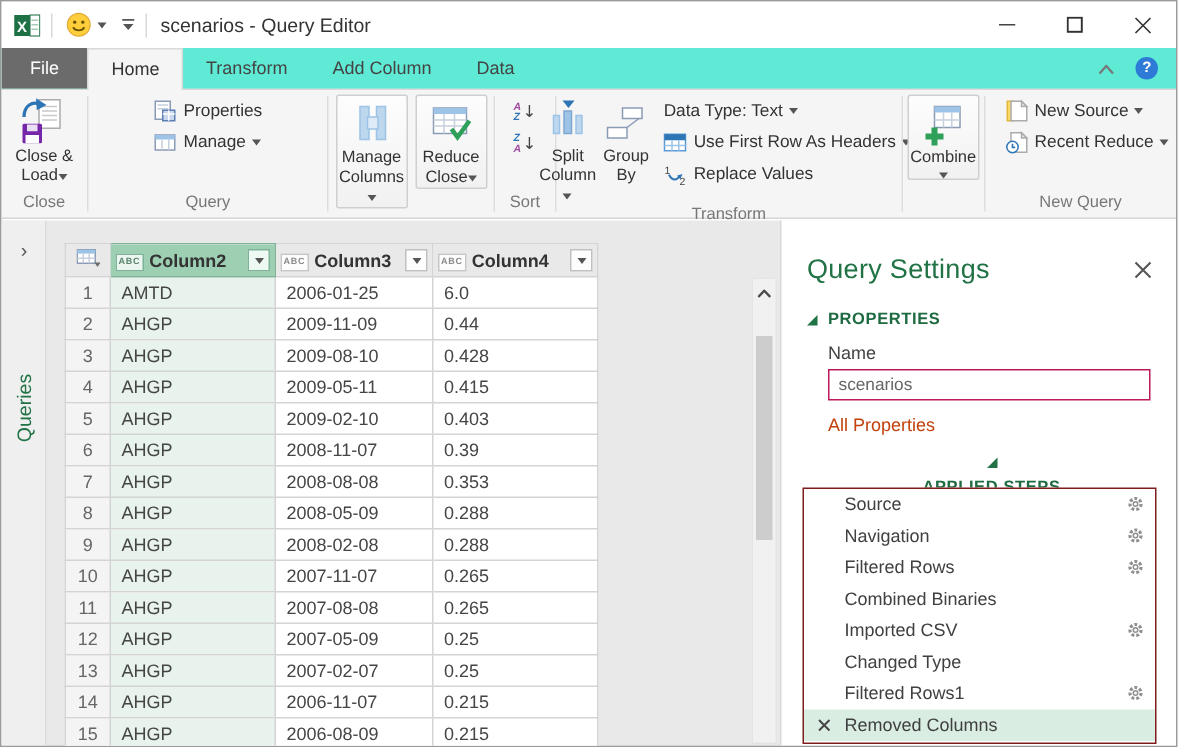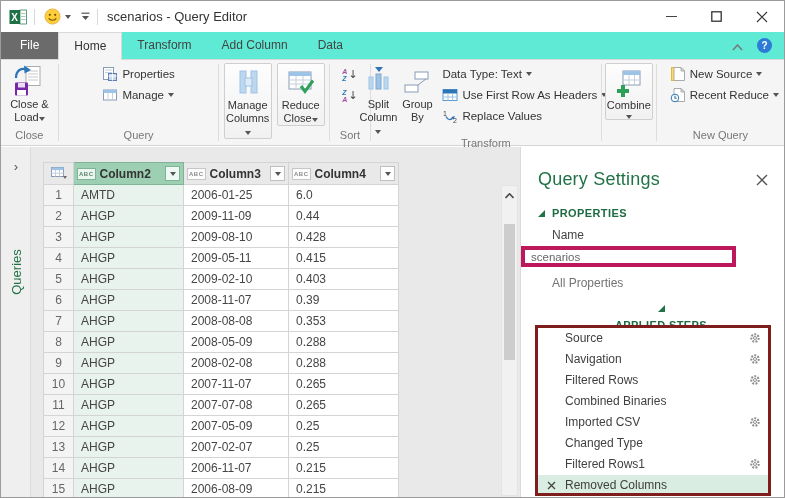--- a/index.html
+++ b/index.html
@@ -55,21 +55,21 @@
   .queries-pane { position:absolute; left:0; top:0; bottom:0; width:30px; background:#EFEFEF; border-right:1px solid #DBDBDB; }
   .q-expand { position:absolute; top:12px; left:0; width:30px; text-align:center; font-size:13px; color:#555; }
   .q-vlabel { position:absolute; top:125px; left:15px; transform:translate(-50%,-50%) rotate(-90deg);
               white-space:nowrap; color:#217346; font-size:13px; }
   
   .grid-area { position:absolute; left:42px; top:15px; }
   table.grid { border-collapse:collapse; table-layout:fixed; background:#FFF; }
   table.grid th, table.grid td { border:1px solid #D4D4D4; overflow:hidden; white-space:nowrap; }
   th.corner { width:30px; height:22px; background:#E9E9E9; border-color:#C6C6C6; position:relative; }
   th.colh { height:22px; background:#E9E9E9; border-color:#C6C6C6; text-align:left; position:relative; }
-  th.colh .hwrap { display:flex; align-items:center; padding:0 3px; }
+  th.colh .hwrap { display:flex; align-items:flex-end; padding:0 3px; }
   .colname { font-size:12px; font-weight:bold; color:#333; margin-left:4px; flex:1; text-align:left; }
   .abc { display:inline-block; font-size:6px; font-weight:bold; color:#8A8A8A; letter-spacing:.5px;
          border:1px solid #C6C6C6; background:#FCFCFC; padding:2px 1px; line-height:6px; }
   .dd { width:15px; height:15px; border:1px solid #C0C0C0; background:#FDFDFD;
         display:inline-flex; align-items:center; justify-content:center; }
   th.colh.selected { background:#9DCFB2; border-color:#7FB397; }
   th.colh.selected .abc { color:#59836B; border-color:#7FB397; background:#EAF6EF; }
   th.colh.selected .dd { border-color:#7FB397; background:#EFF9F3; }
   td.rn { width:30px; height:21px; background:#F4F4F4; text-align:center; font-size:12px; color:#666; }
   td.c { height:21px; font-size:12px; color:#454545; padding:0 7px; background:#FFF; }
@@ -81,26 +81,26 @@
   .vs-thumb { position:absolute; top:38px; height:136px; left:2px; right:2px; background:#CDCDCD; }
   
   .settings { position:absolute; left:519px; right:0; top:0; bottom:0; background:#FFF; border-left:1px solid #D9D9D9; }
   .settings-head { display:flex; align-items:center; padding:22px 14px 0 17px; }
   .settings-title { font-size:18px; font-weight:300; color:#217346; letter-spacing:.2px; flex:1; }
   .settings-close { display:inline-flex; padding:2px; }
   .sec-head { display:flex; align-items:center; gap:7px; padding-left:17px; margin-top:17px;
               font-size:11px; font-weight:bold; color:#1E6B41; letter-spacing:.4px; }
   .tri { width:0; height:0; border-left:7px solid transparent; border-bottom:7px solid #217346; }
   .name-label { margin:9px 0 4px 31px; font-size:12px; color:#444; }
-  .name-input { display:block; width:calc(100% - 48px); height:21px;
-      border:4px solid #be185d; font-family:inherit; font-size:11.5px; color:#666; padding:0 6px; background:#FFF; }
-  .all-props { margin:9px 0 0 31px; font-size:12px; color:#737373; }
+  .name-input { display:block; margin-left:31px; width:calc(100% - 48px); height:21px;
+      border:1px solid #be185d; font-family:inherit; font-size:11.5px; color:#666; padding:0 6px; background:#FFF; }
+  .all-props { margin:9px 0 0 31px; font-size:12px; color:#c2410c; }
   .steps-head { margin-top:15px;flex-direction:column; }
   .steps-box { position:absolute; left:14px; right:13px; top:178px; bottom:1px;
-               background:#FFF; border:3px solid #7f1d1d; overflow:hidden; }
+               background:#FFF; border:1px solid #7f1d1d; overflow:hidden; }
   .step { position:relative; height:21px; line-height:21px; padding-left:27px; font-size:12px; color:#404040; white-space:nowrap; }
   .step.selected { background:#D9EDE2; }
   .step .gear { position:absolute; right:7px; top:4px; display:inline-flex; }
   .step .delx { position:absolute; left:9px; top:6px; display:inline-flex; }
 </style>
 </head>
 <body>
 
 <div class="win">
 
@@ -508,21 +508,21 @@
             </tr>
             <tr>
               <td class="rn">10</td>
               <td class="c sel w-c2">AHGP</td>
               <td class="c w-c3">2007-11-07</td>
               <td class="c w-c4">0.265</td>
             </tr>
             <tr>
               <td class="rn">11</td>
               <td class="c sel w-c2">AHGP</td>
-              <td class="c w-c3">2007-07-08</td>
+              <td class="c w-c3">2007-08-08</td>
               <td class="c w-c4">0.265</td>
             </tr>
             <tr>
               <td class="rn">12</td>
               <td class="c sel w-c2">AHGP</td>
               <td class="c w-c3">2007-05-09</td>
               <td class="c w-c4">0.25</td>
             </tr>
             <tr>
               <td class="rn">13</td>

